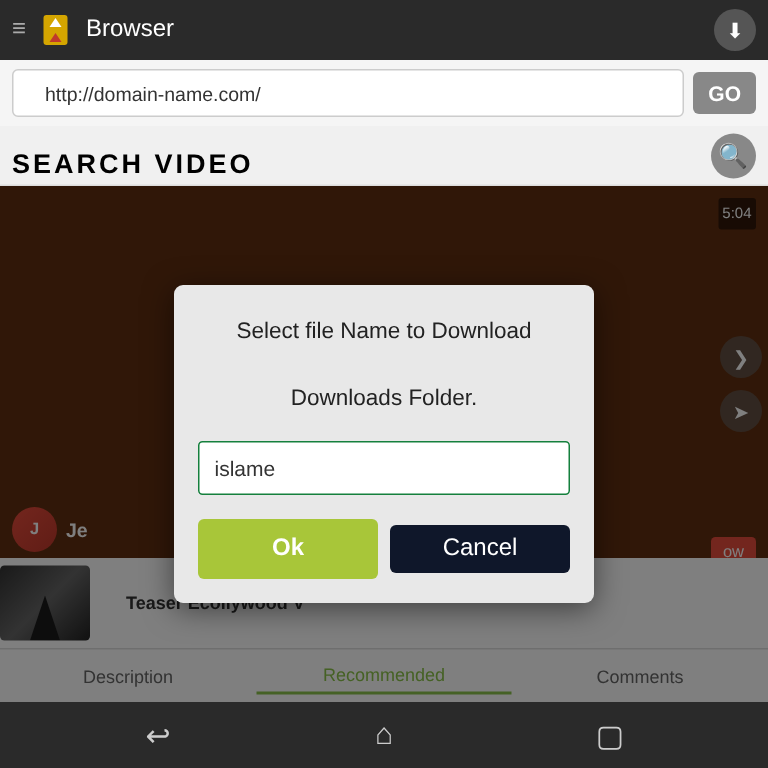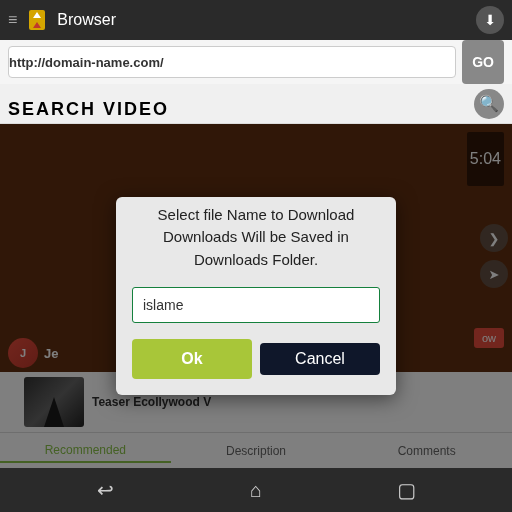--- a/index.html
+++ b/index.html
@@ -68,32 +68,31 @@
       padding: 0 8px;
       gap: 6px;
     }
 
     .url-input {
       flex: 1;
       background: #fff;
       border: 1px solid #ccc;
       border-radius: 4px;
       height: 32px;
-      padding: 0 0;
+      padding: 0 21px;
       font-size: 13px;
       color: #333;
-      font-weight: bold;
     }
 
     .go-button {
       background-color: #888;
       color: #fff;
       border: none;
       border-radius: 4px;
-      height: 44px;
+      height: 28px;
       padding: 0 10px;
       font-size: 14px;
       font-weight: bold;
       cursor: pointer;
     }
 
     
     .search-bar {
       background-color: #f0f0f0;
       height: 40px;
@@ -176,22 +175,22 @@
     
     .video-list {
       position: absolute;
       bottom: 36px;
       left: 0;
       right: 0;
       height: 60px;
       background-color: #fff;
       display: flex;
       align-items: center;
-      padding: 4px 24px;
-      gap: 8px;
+      padding: 4px 0;
+      gap: 24px;
     }
 
     .video-thumb {
       width: 60px;
       height: 50px;
       background: linear-gradient(135deg, #333 0%, #666 50%, #222 100%);
       border-radius: 3px;
       position: relative;
       overflow: hidden;
       flex-shrink: 0;
@@ -265,58 +264,58 @@
     .channel-name {
       color: #fff;
       font-size: 13px;
       font-weight: bold;
     }
 
     
     .subscribe-btn {
       position: absolute;
       right: 8px;
-      bottom: 120px;
+      bottom: 90px;
       background-color: #e74c3c;
       color: #fff;
       border: none;
       border-radius: 3px;
       padding: 4px 8px;
       font-size: 11px;
       cursor: pointer;
     }
 
     
     .timestamp {
       position: absolute;
       right: 8px;
       top: 8px;
       color: #fff;
-      font-size: 16px;
+      font-size: 10px;
       background: rgba(0,0,0,0.5);
-      padding: 18px 3px;
+      padding: 5px 3px;
       border-radius: 2px;
     }
 
     
     .modal-overlay {
       position: absolute;
       top: 0; left: 0; right: 0; bottom: 0;
       background-color: rgba(0,0,0,0.5);
       display: flex;
       align-items: center;
       justify-content: center;
       z-index: 100;
     }
 
     .modal-dialog {
       background-color: #e8e8e8;
       border-radius: 6px;
       width: 280px;
-      padding: 7px 16px 16px;
+      padding: 20px 16px 16px;
       box-shadow: 0 4px 20px rgba(0,0,0,0.5);
     }
 
     .modal-title {
       text-align: center;
       font-size: 15px;
       color: #222;
       line-height: 1.5;
       margin-bottom: 16px;
       font-weight: normal;
@@ -432,37 +431,37 @@
     <div class="channel-info">
       <div class="channel-avatar">
         <span>J</span>
       </div>
       <span class="channel-name">Je</span>
     </div>
 
     <button class="subscribe-btn">ow</button>
 
     <div class="tab-bar">
+      <div class="tab-item inactive">Description</div>
       <div class="tab-item active">Recommended</div>
-      <div class="tab-item inactive">Description</div>
       <div class="tab-item inactive">Comments</div>
     </div>
 
     <div class="video-list">
       <div class="video-thumb">
         <div class="video-thumb-person"></div>
       </div>
       <span class="video-info">Teaser Ecollywood V</span>
     </div>
 
     <div class="modal-overlay">
       <div class="modal-dialog">
         <p class="modal-title">
           <span>Select file Name to Download</span><br>
-          <span>Downloads Will be Saved in</span><br>
+          <br>
           <span>Downloads Folder.</span>
         </p>
         <input class="modal-input" type="text" value="islame" style="">
         <div class="modal-buttons">
           <button class="modal-ok-btn">Ok</button>
           <button class="modal-cancel-btn">Cancel</button>
         </div>
       </div>
     </div>
   </div>

